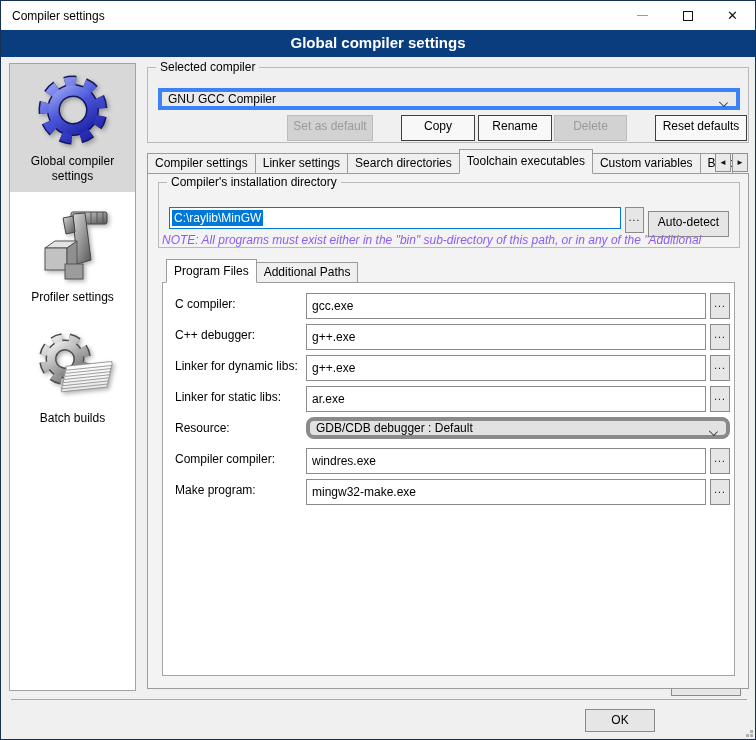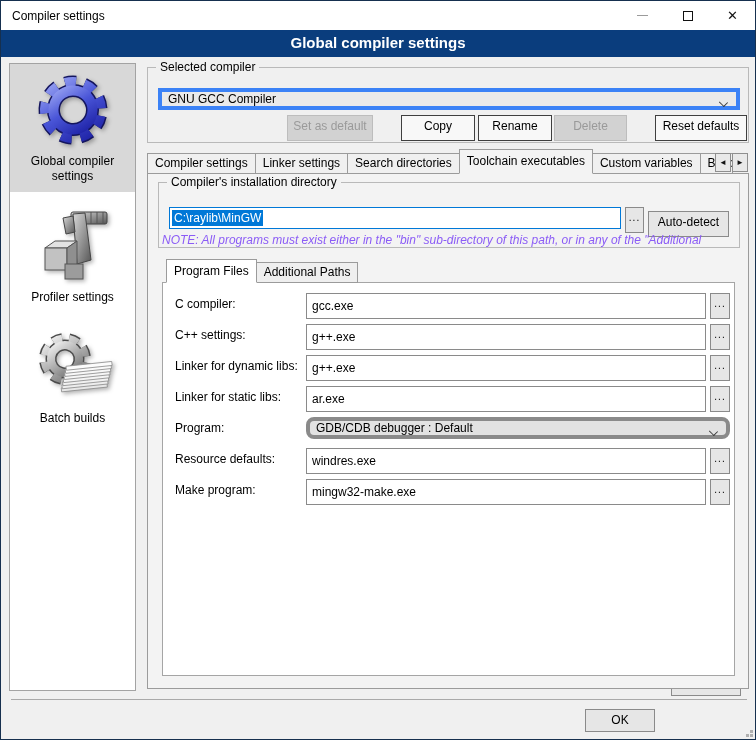--- a/index.html
+++ b/index.html
@@ -250,39 +250,39 @@
       <div class="tab active">Program Files</div>
       <div class="tab">Additional Paths</div>
     </div>
 
     <div class="inner-page">
 
       <span class="form-label" style="top:14px">C compiler:</span>
       <input class="form-input" style="top: 10px;" value="gcc.exe">
       <div class="btn soft form-browse" style="top:10px">...</div>
 
-      <span class="form-label" style="top:45px">C++ settings:</span>
+      <span class="form-label" style="top:45px">C++ debugger:</span>
       <input class="form-input" style="top: 41px;" value="g++.exe">
       <div class="btn soft form-browse" style="top:41px">...</div>
 
       <span class="form-label" style="top:76px">Linker for dynamic libs:</span>
       <input class="form-input" style="top: 72px;" value="g++.exe">
       <div class="btn soft form-browse" style="top:72px">...</div>
 
       <span class="form-label" style="top:107px">Linker for static libs:</span>
       <input class="form-input" style="top: 103px;" value="ar.exe">
       <div class="btn soft form-browse" style="top:103px">...</div>
 
-      <span class="form-label" style="top:138px">Program:</span>
+      <span class="form-label" style="top:138px">Resource:</span>
       <div class="combo form-combo" style="top:134px; position:absolute; height:22px;border-radius:8px;">
         <span>GDB/CDB debugger : Default</span>
         <span class="chev"></span>
       </div>
 
-      <span class="form-label" style="top:169px">Resource defaults:</span>
+      <span class="form-label" style="top:169px">Compiler compiler:</span>
       <input class="form-input" style="top: 165px;" value="windres.exe">
       <div class="btn soft form-browse" style="top:165px">...</div>
 
       <span class="form-label" style="top:200px">Make program:</span>
       <input class="form-input" style="top: 196px;" value="mingw32-make.exe">
       <div class="btn soft form-browse" style="top:196px">...</div>
 
     </div>
   </div>
 

